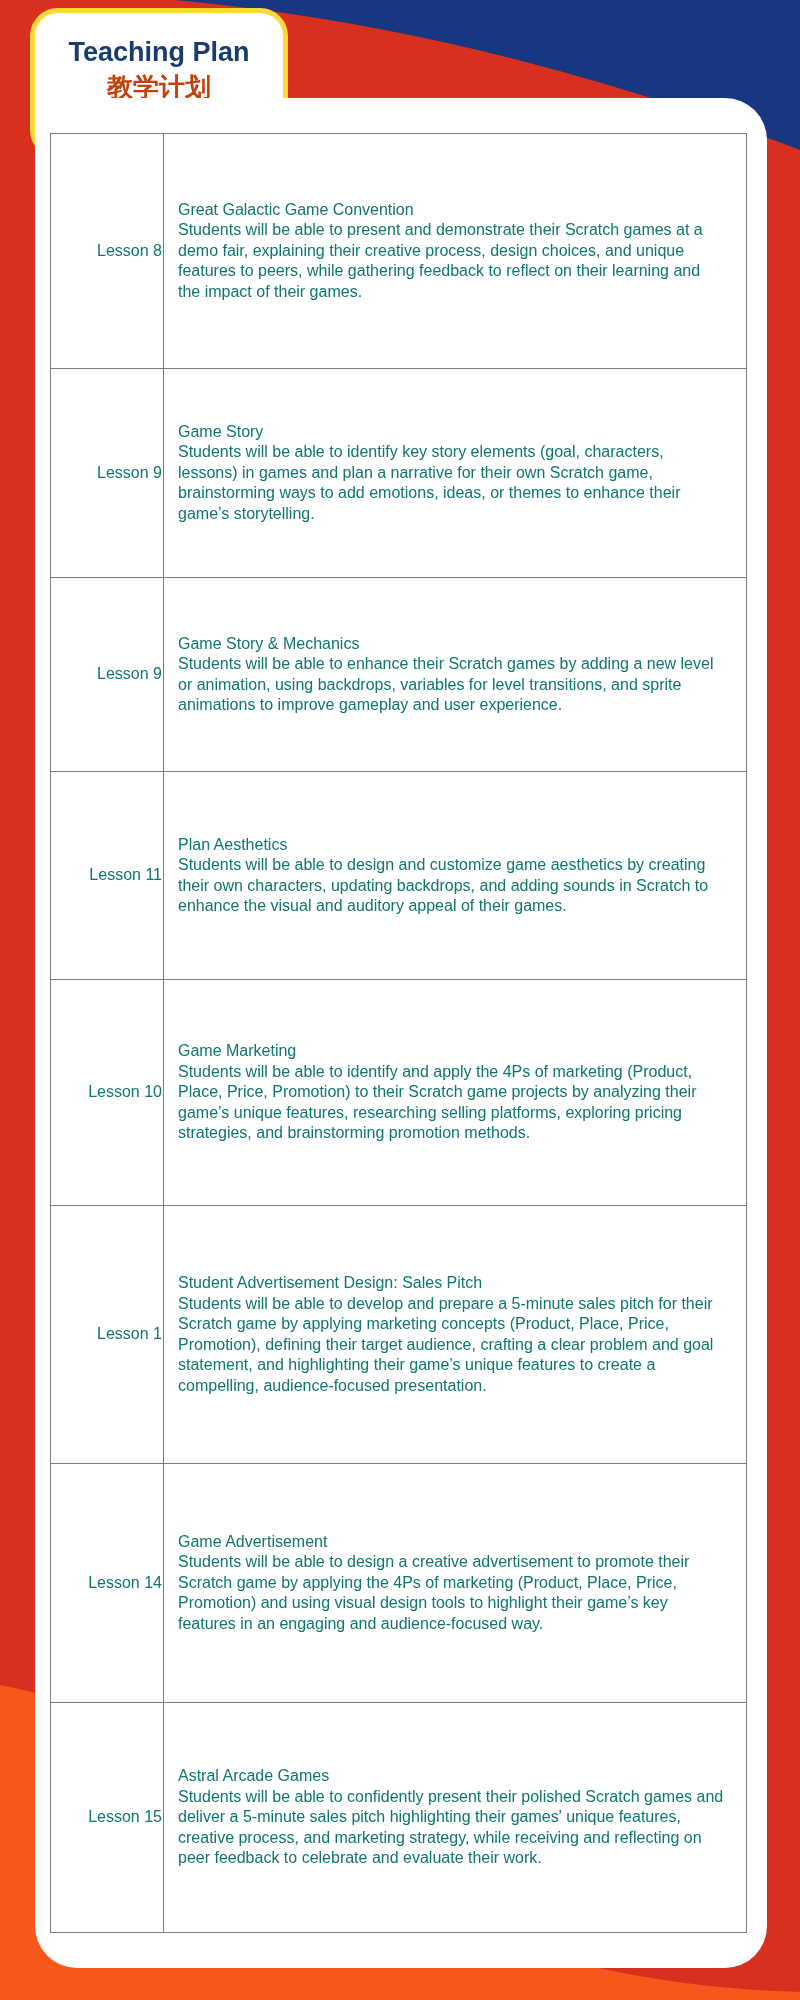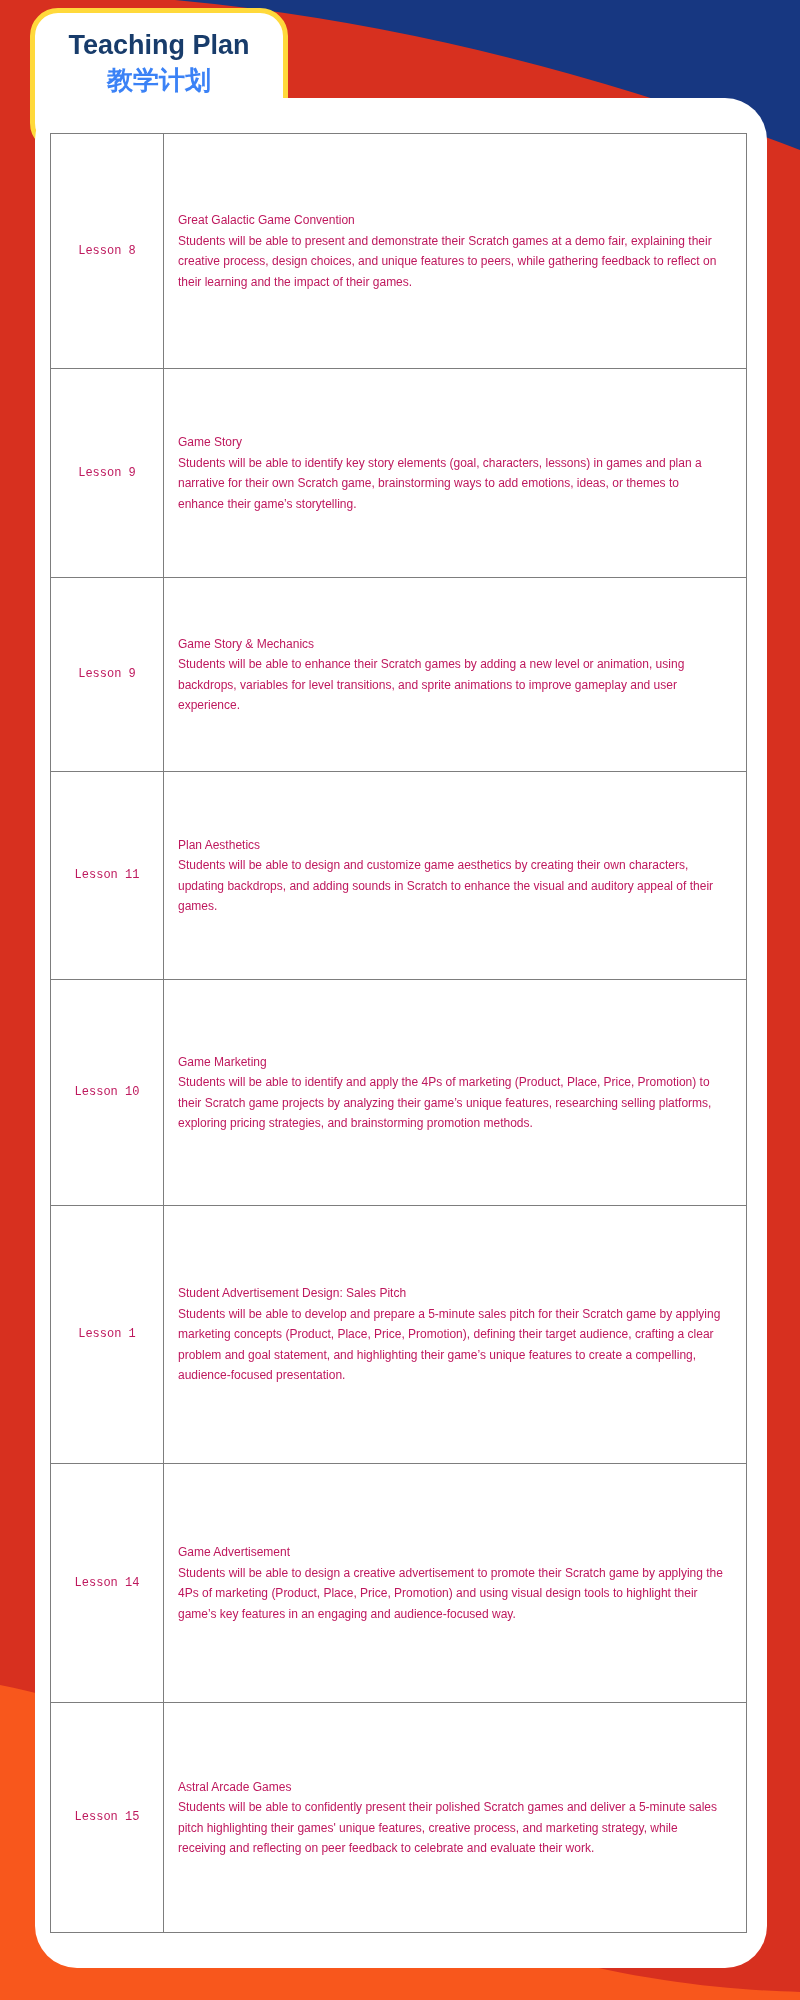--- a/index.html
+++ b/index.html
@@ -5,38 +5,38 @@
   html,body{margin:0;padding:0;}
   body{
     width:800px;height:2000px;position:relative;overflow:hidden;
     background:#D7301F;
     font-family:"Liberation Sans", sans-serif;
   }
   .bg-svg{position:absolute;left:0;top:0;z-index:0;}
   .title-card{
     position:absolute;left:30px;top:8px;width:248px;height:118px;
     background:#ffffff;border:5px solid #FFD93B;border-radius:28px;
-    z-index:1;text-align:center;padding-top:15px;box-sizing:content-box;
+    z-index:1;text-align:center;padding-top:22px;box-sizing:content-box;
   }
   .title-en{color:#183C6B;font-size:27px;font-weight:bold;line-height:34px;}
-  .title-zh{color:#3b82f6;font-size:26px;font-weight:bold;line-height:36px;}
+  .title-zh{color:#c2410c;font-size:26px;font-weight:bold;line-height:36px;}
   .main-card{
     position:absolute;left:35px;top:98px;width:732px;height:1870px;
     background:#ffffff;border-radius:42px;z-index:2;
   }
   table.plan{
     position:absolute;left:15px;top:35px;width:697px;
     border-collapse:collapse;table-layout:fixed;
   }
   table.plan td{
     border:1px solid #7D7D7D;
-    color:#be185d;font-size:12px;line-height:20.5px;
+    color:#0f766e;font-size:16px;line-height:20.5px;
     vertical-align:middle;
   }
-  td.lesson-cell{width:110px;text-align:center;font-size:15px;font-family:Liberation Mono, monospace;}
+  td.lesson-cell{width:110px;text-align:right;font-size:15px;}
   td.desc-cell{padding:10px 20px 10px 14px;}
   tr.r1{height:235px;} tr.r2{height:209px;} tr.r3{height:194px;} tr.r4{height:208px;}
   tr.r5{height:226px;} tr.r6{height:258px;} tr.r7{height:239px;} tr.r8{height:230px;}
 </style>
 </head>
 <body>
 
 <svg class="bg-svg" width="800" height="2000" viewBox="0 0 800 2000">
   <rect x="0" y="0" width="800" height="2000" fill="#D7301F"></rect>
   <path d="M175,0 L800,0 L800,150 Q480,28 175,0 Z" fill="#173781"></path>

